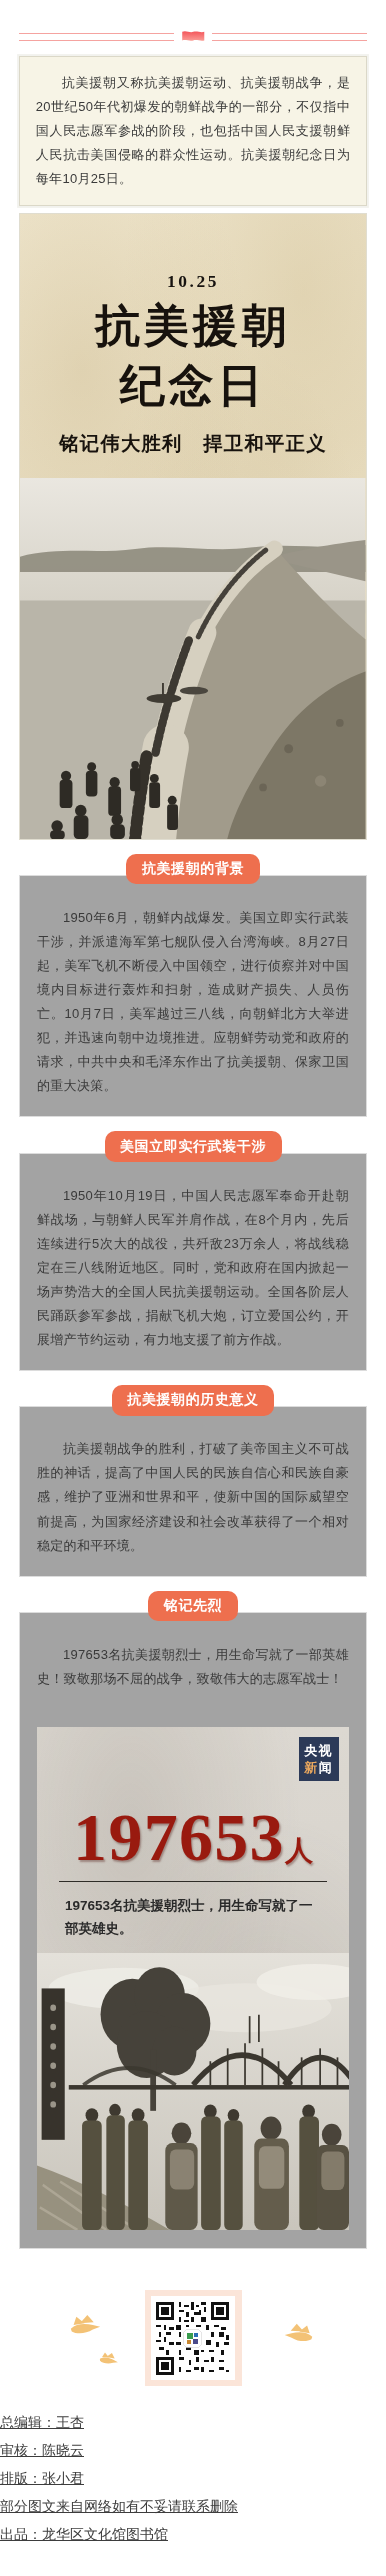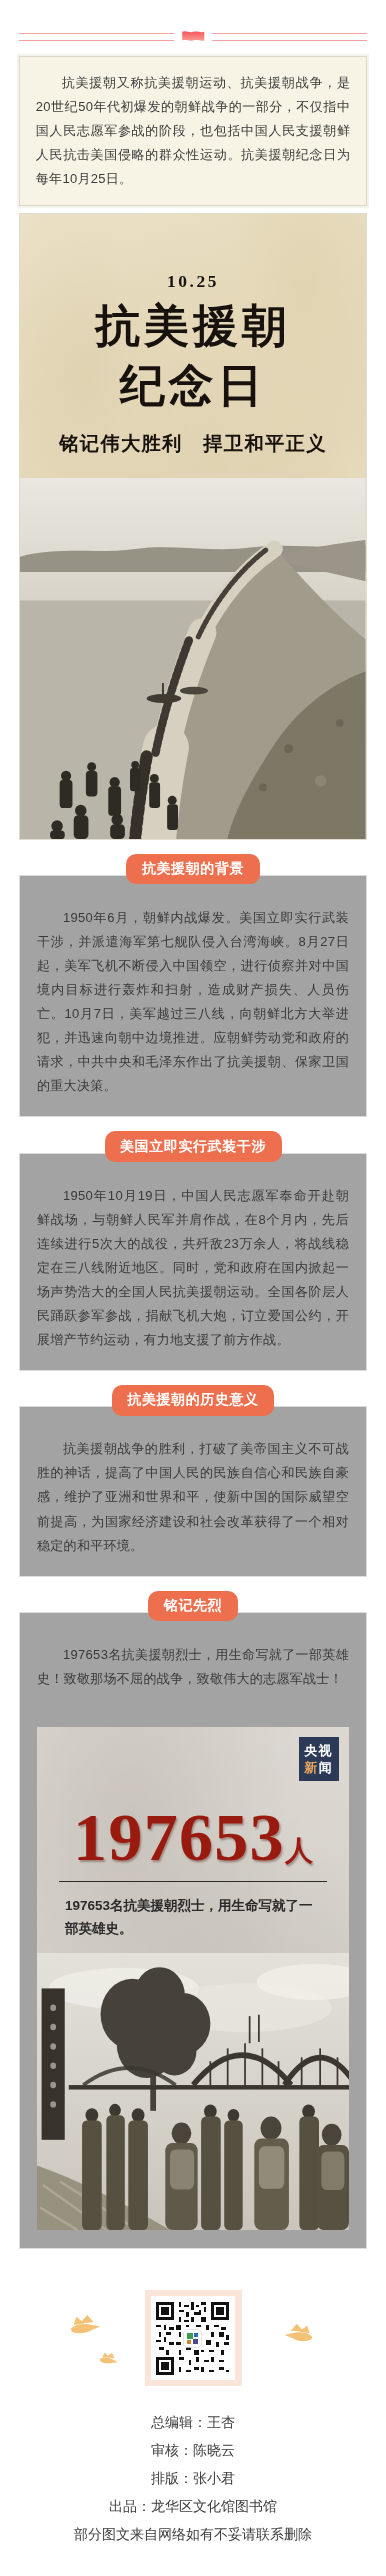--- a/index.html
+++ b/index.html
@@ -84,21 +84,21 @@
   .qr-area{position:relative;width:97px;margin:41px auto 0;}
   .qr-frame{background:#fbe5d9;padding:6.4px;}
   .qr-inner{background:#ffffff;padding:5.2px;}
   .qr-inner svg{display:block;width:73px;height:73px;}
   .dove{position:absolute;}
   .dove svg{width:100%;height:auto;display:block;}
   .dove1{left:-76px;top:24.5px;width:33px;}
   .dove2{left:-46px;top:62px;width:20.6px;transform:rotate(14deg);}
   .dove3{right:-72px;top:33px;width:31px;transform:scaleX(-1);}
   
-  .credits{margin-top:22px;text-align:center;font-size:14px;color:#3d3d3d;line-height:2.0;}
+  .credits{margin-top:22px;text-align:left;font-size:14px;color:#3d3d3d;line-height:2.0;text-decoration:underline;}
 </style>
 </head>
 <body>
 
 <div class="divider">
   <div class="div-line"></div>
   <svg class="flag-svg" viewBox="0 0 40 24">
     <defs>
       <linearGradient id="fg" x1="0" y1="0" x2="0" y2="1">
         <stop offset="0" stop-color="#f4555a"></stop>
@@ -397,16 +397,16 @@
         <rect x="14.5" y="14.8" width="2" height="2" fill="#4a4a8a"></rect>
       </svg>
     </div>
   </div>
 </div>
 
 <div class="credits">
   <div>总编辑：王杏</div>
   <div>审核：陈晓云</div>
   <div>排版：张小君</div>
+  <div>部分图文来自网络如有不妥请联系删除</div>
   <div>出品：龙华区文化馆图书馆</div>
-  <div>部分图文来自网络如有不妥请联系删除</div>
 </div>
 
 
 </body></html>

